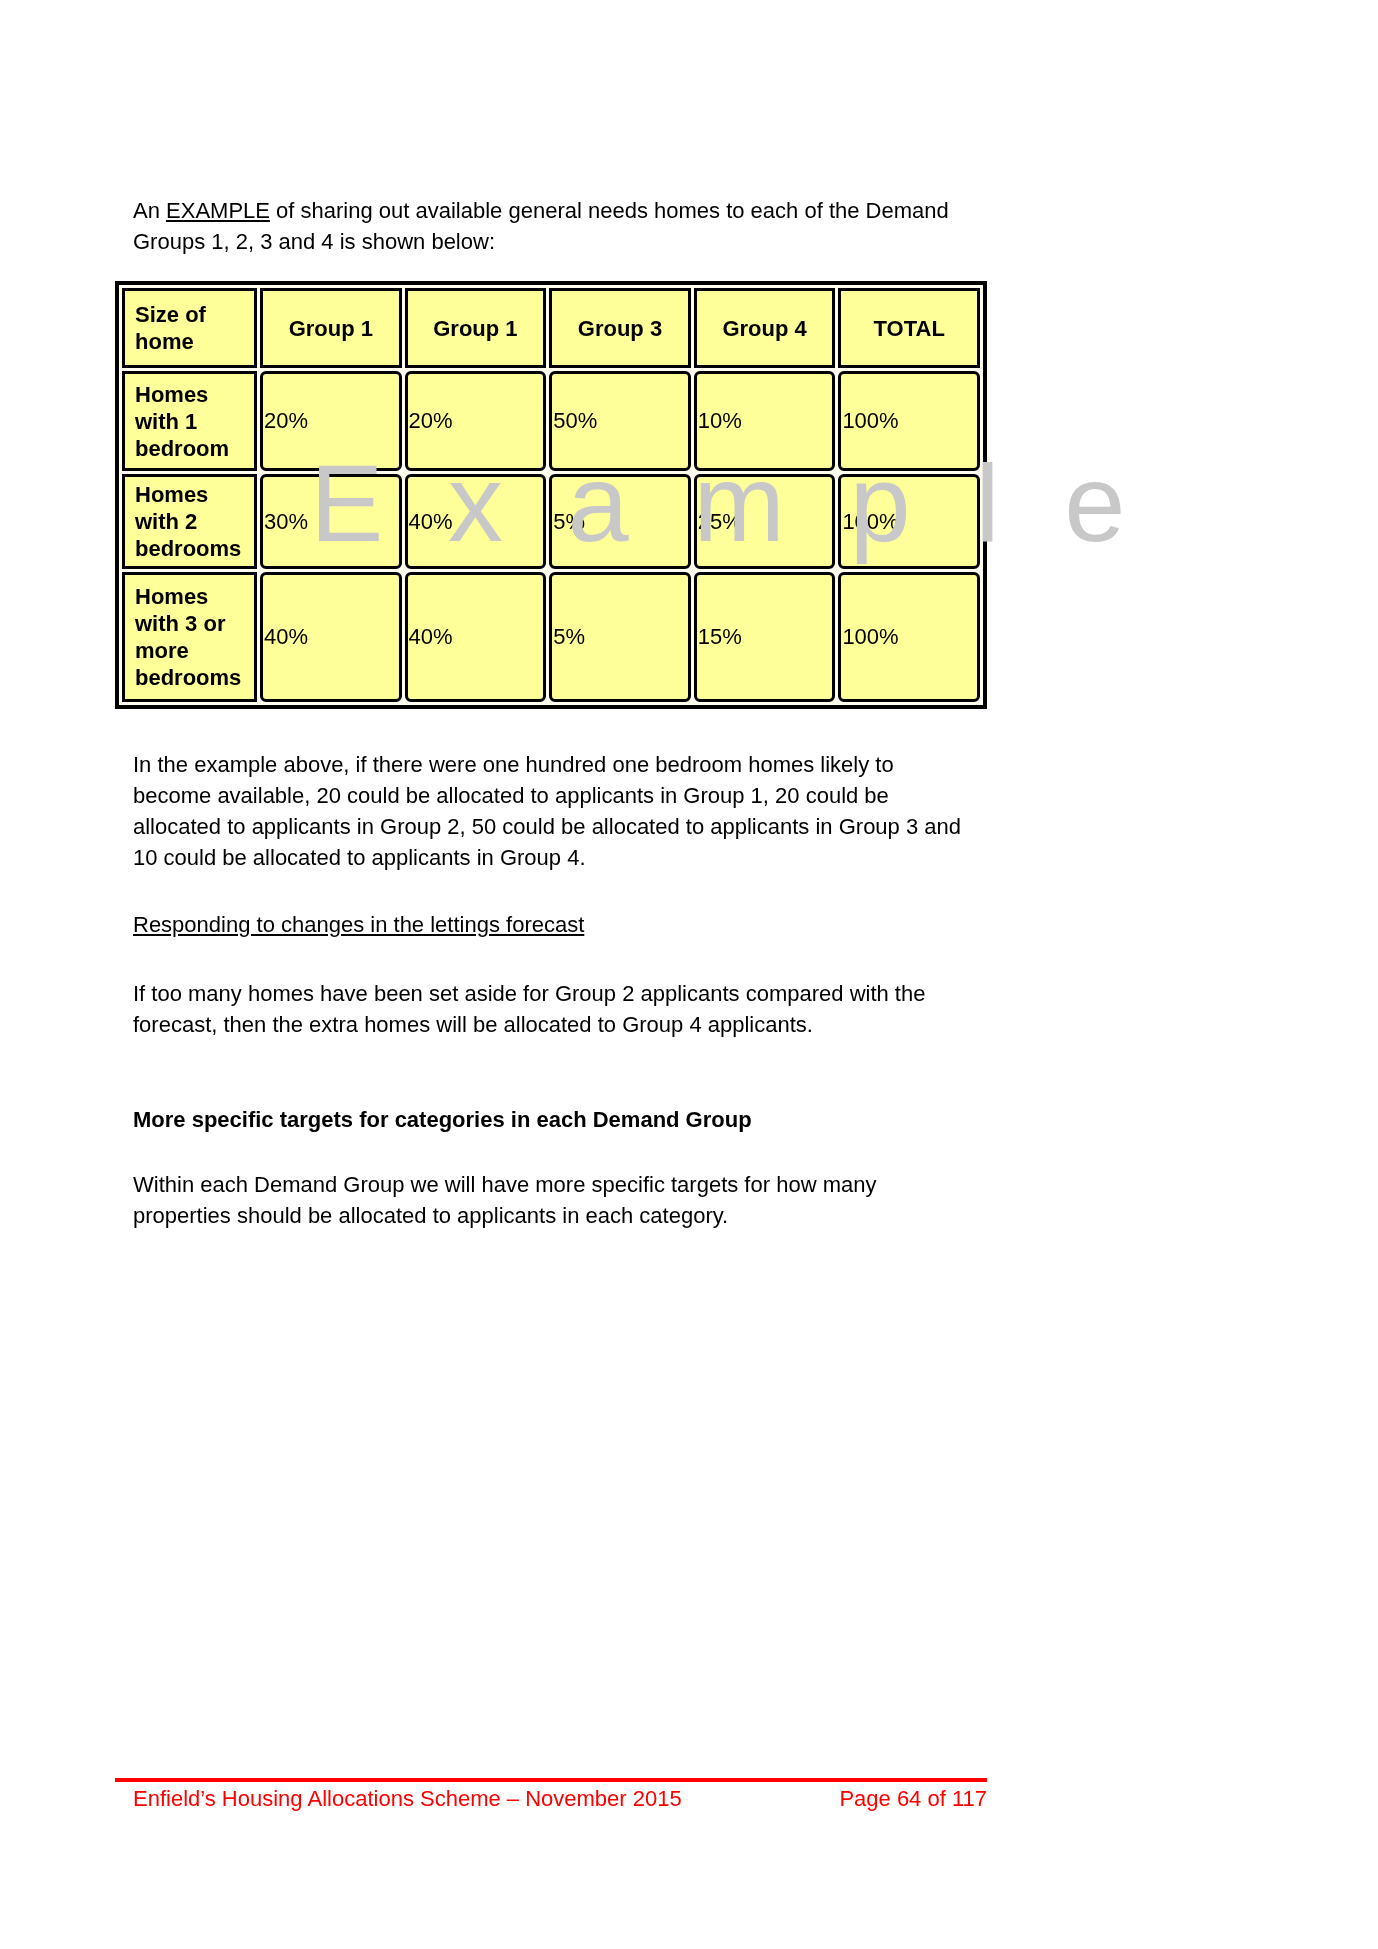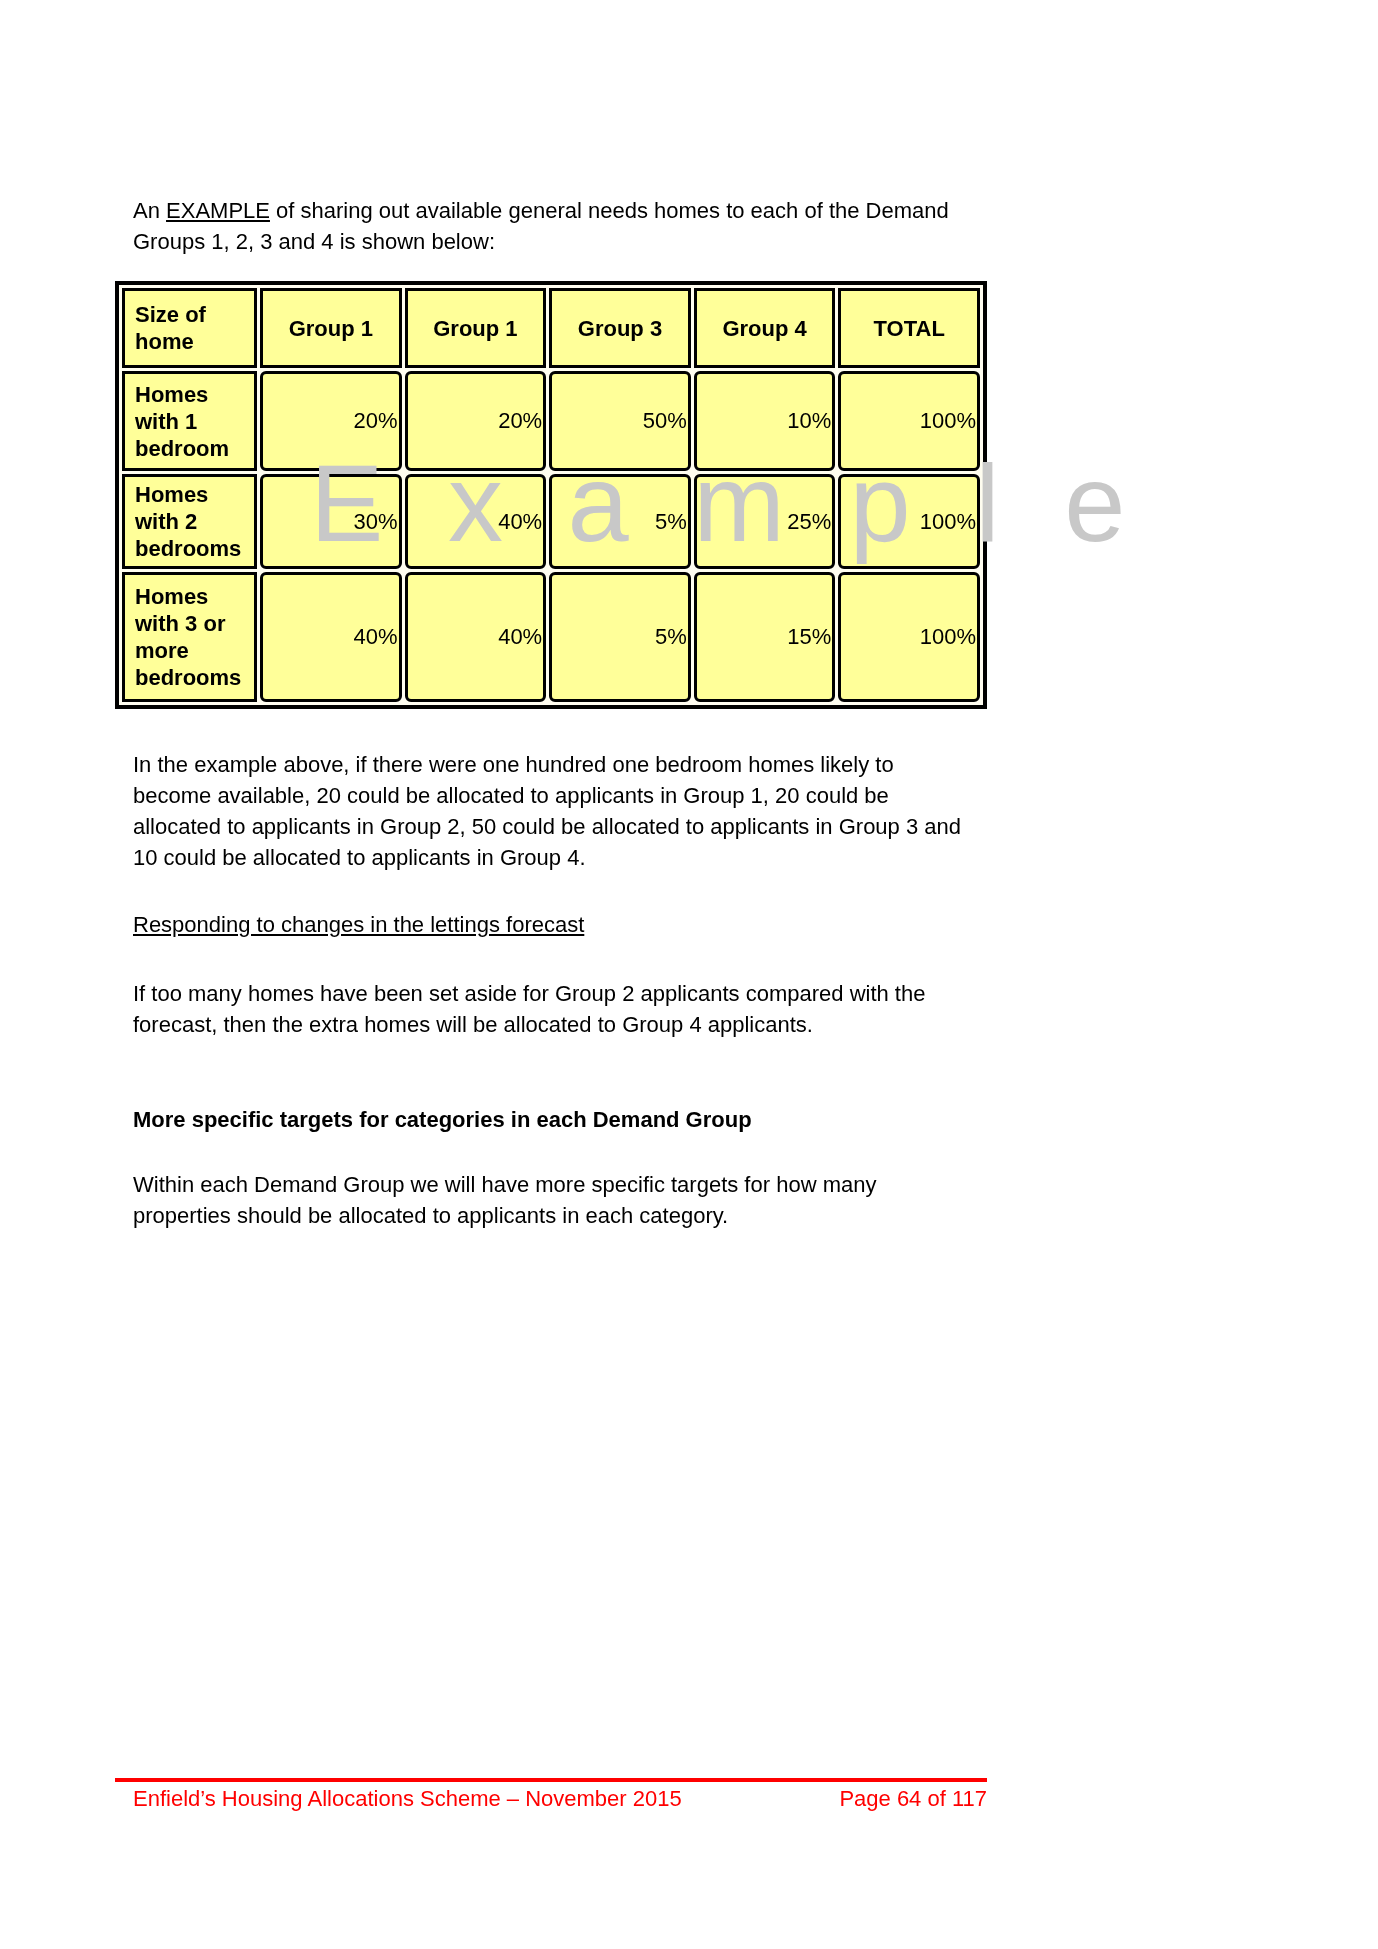--- a/index.html
+++ b/index.html
@@ -36,21 +36,21 @@
   }
   th.colhead {
     font-weight:bold; text-align:center; vertical-align:middle;
     line-height:27px; white-space:pre-line;
   }
   th.colhead.first { text-align:left; padding-left:10px; }
   th.rowlabel {
     font-weight:bold; text-align:left; vertical-align:middle;
     padding:4px 4px 4px 10px; line-height:27px; white-space:pre-line;
   }
-  td.val { text-align:right; vertical-align:middle; font-weight:normal;border-radius:6px; }
+  td.val { text-align:left; vertical-align:middle; font-weight:normal;border-radius:6px; }
   tr.r-head { height:80px; }
   tr.r-1 { height:100px; }
   tr.r-2 { height:80px; }
   tr.r-3 { height:130px; }
   col.c-label { width:135px; }
 
   .watermark {
     position:absolute; left:195px; top:158px;
     font-size:110px; letter-spacing:17px; white-space:nowrap;
     color:var(--wm-col,#C8C8C8);

